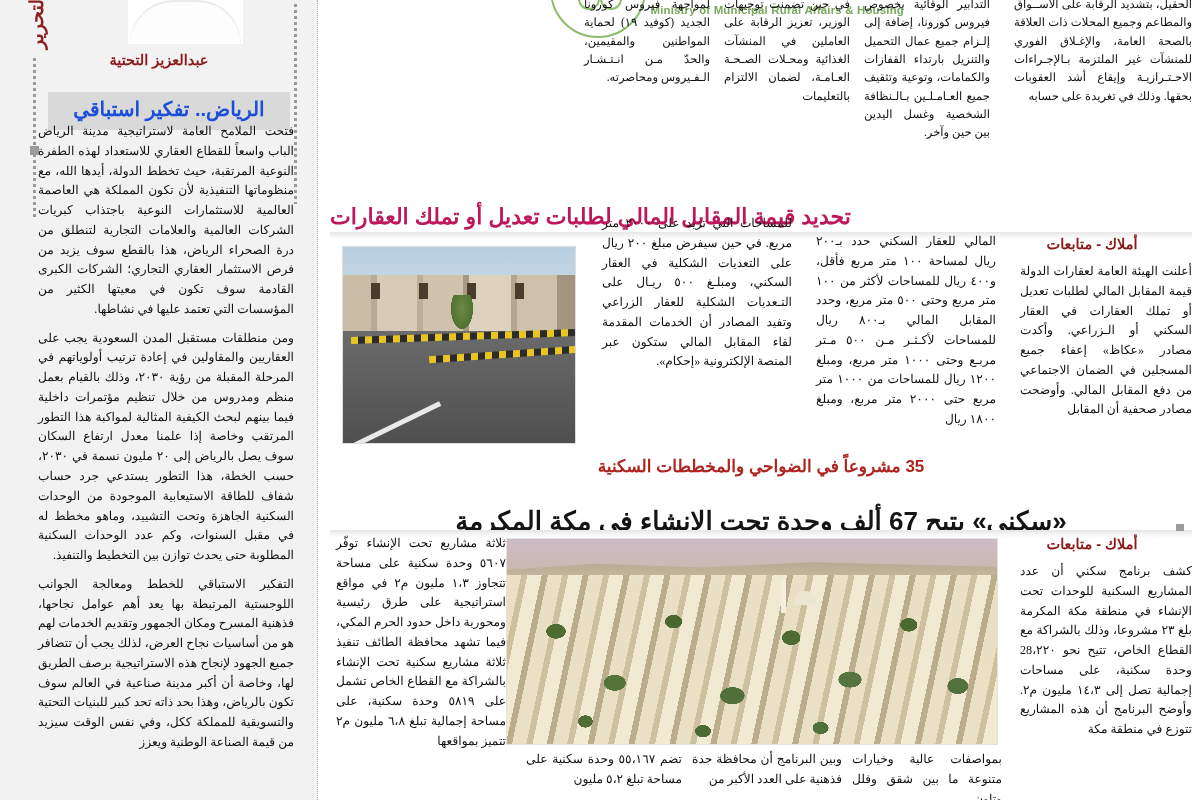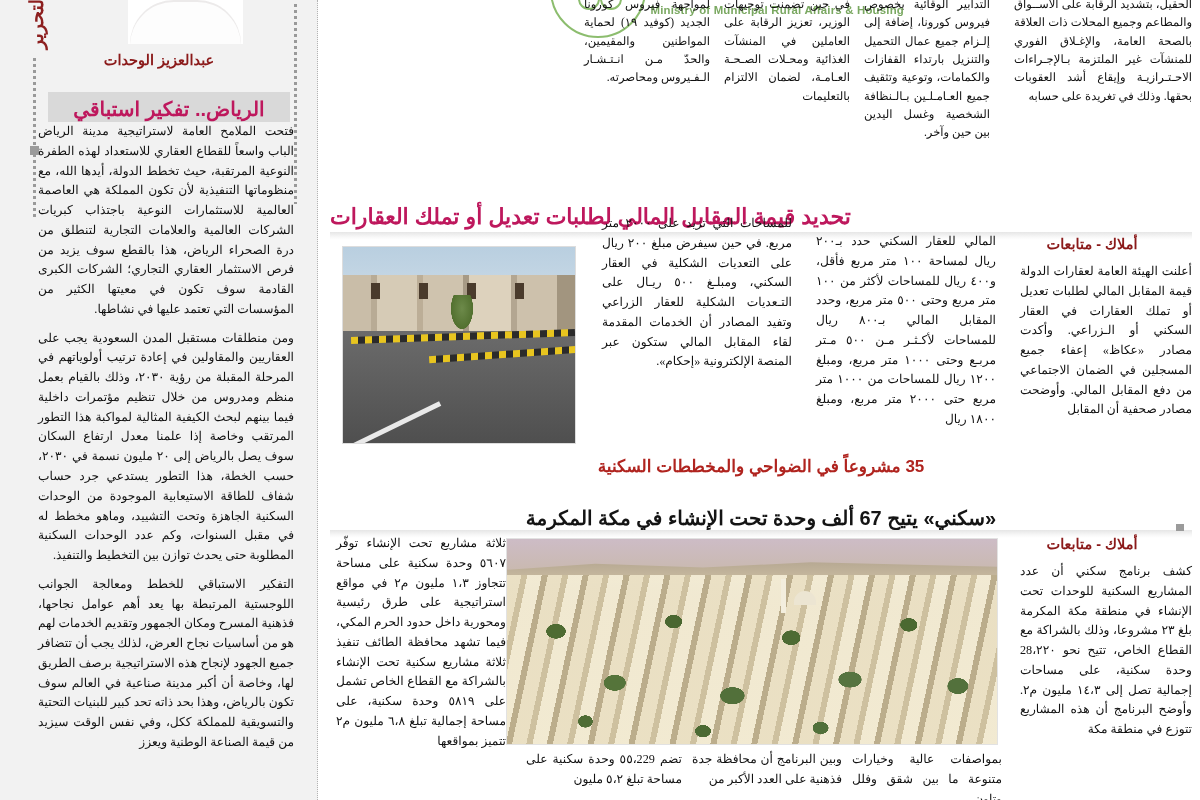--- a/index.html
+++ b/index.html
@@ -73,26 +73,26 @@
   .author-name{
     position:absolute;right:26px;left:26px;top:52px;
     text-align:center;
     font-family:"Liberation Sans", sans-serif;
     font-weight:bold;font-size:14.5px;
     color:#8b1a1a;
   }
   .editorial-title{
     position:absolute;left:48px;right:28px;top:79px;
     background:#d9d9d9;
-    padding:5px 10px 1px 10px;
+    padding:5px 10px 9px 10px;
     text-align:center;
     font-family:"Liberation Sans", sans-serif;
     font-weight:bold;
     font-size:20px;
-    color:#be185d;
+    color:#1d4ed8;
   }
   .editorial-body{
     position:absolute;left:22px;right:24px;top:122px;width:272px;
   }
   .editorial-body p{margin:0 0 9px 16px;}
 
   
   .top-strip{position:absolute;left:330px;top:0;width:660px;height:188px;}
   .mini-col{position:absolute;top:0;width:126px;}
   .logo-wrap{position:absolute;left:206px;top:-22px;width:460px;height:62px;}
@@ -171,21 +171,21 @@
     position:absolute;left:0;width:862px;top:4px;
     text-align:center;
     font-family:"Liberation Sans", sans-serif;
     font-weight:bold;font-size:17px;color:#b0241f;
     white-space:nowrap;
   }
   .headline-2{
     position:absolute;left:0;width:862px;top:30px;
     text-align:center;
     font-family:"Liberation Sans", sans-serif;
-    font-weight:bold;font-size:20px;color:#141414;
+    font-weight:bold;font-size:26px;color:#141414;
     white-space:nowrap;
     margin-top:24px;
   }
   .photo-aerial{
     position:absolute;left:176px;top:86px;width:490px;height:205px;
     background:linear-gradient(#c3b2b8 0%,#cdbcb6 16%,#c2b49a 24%,#bfae8d 34%,#cbbb95 100%);
     overflow:hidden;border:1px solid #e2e2e2;
   }
   .photo-aerial .sky{position:absolute;left:0;right:0;top:0;height:34px;
     background:linear-gradient(#cdbcc6,#c9b9ae);}
@@ -243,21 +243,21 @@
     <div class="vert-dots"></div>
     <div class="vert-dots b"></div>
     <div class="sq"></div>
 
     <div class="author-photo">
 
       <div class="neck"></div>
       <div class="shoulders"></div>
     </div>
 
-    <div class="author-name">عبدالعزيز الوحدات</div>
+    <div class="author-name">عبدالعزيز التحتية</div>
 
     <h1 class="editorial-title">الرياض.. تفكير استباقي</h1>
 
     <div class="editorial-body body-txt">
       <p>فتحت الملامح العامة لاستراتيجية مدينة الرياض الباب واسعاً للقطاع العقاري للاستعداد لهذه الطفرة النوعية المرتقبة، حيث تخطط الدولة، أيدها الله، مع منظوماتها التنفيذية لأن تكون المملكة هي العاصمة العالمية للاستثمارات النوعية باجتذاب كبريات الشركات العالمية والعلامات التجارية لتنطلق من درة الصحراء الرياض، هذا بالقطع سوف يزيد من فرص الاستثمار العقاري التجاري؛ الشركات الكبرى القادمة سوف تكون في معيتها الكثير من المؤسسات التي تعتمد عليها في نشاطها.</p>
       <p>ومن منطلقات مستقبل المدن السعودية يجب على العقاريين والمقاولين في إعادة ترتيب أولوياتهم في المرحلة المقبلة من رؤية ٢٠٣٠، وذلك بالقيام بعمل منظم ومدروس من خلال تنظيم مؤتمرات داخلية فيما بينهم لبحث الكيفية المثالية لمواكبة هذا التطور المرتقب وخاصة إذا علمنا معدل ارتفاع السكان سوف يصل بالرياض إلى ٢٠ مليون نسمة في ٢٠٣٠، حسب الخطة، هذا التطور يستدعي جرد حساب شفاف للطاقة الاستيعابية الموجودة من الوحدات السكنية الجاهزة وتحت التشييد، وماهو مخطط له في مقبل السنوات، وكم عدد الوحدات السكنية المطلوبة حتى يحدث توازن بين التخطيط والتنفيذ.</p>
       <p>التفكير الاستباقي للخطط ومعالجة الجوانب اللوجستية المرتبطة بها يعد أهم عوامل نجاحها، فذهنية المسرح ومكان الجمهور وتقديم الخدمات لهم هو من أساسيات نجاح العرض، لذلك يجب أن تتضافر جميع الجهود لإنجاح هذه الاستراتيجية برصف الطريق لها، وخاصة أن أكبر مدينة صناعية في العالم سوف تكون بالرياض، وهذا بحد ذاته تحد كبير للبنيات التحتية والتسويقية للمملكة ككل، وفي نفس الوقت سيزيد من قيمة الصناعة الوطنية ويعزز</p>
     </div>
   </section>
 
@@ -330,16 +330,16 @@
       <div class="minaret"></div>
       <div class="dome"></div>
     </div>
 
     <div class="body-txt" style="position:absolute;right:0px;top:110px;width:172px;">كشف برنامج سكني أن عدد المشاريع السكنية للوحدات تحت الإنشاء في منطقة مكة المكرمة بلغ ٢٣ مشروعا، وذلك بالشراكة مع القطاع الخاص، تتيح نحو 28،٢٢٠ وحدة سكنية، على مساحات إجمالية تصل إلى ١٤،٣ مليون م٢. وأوضح البرنامج أن هذه المشاريع تتوزع في منطقة مكة</div>
 
     <div class="body-txt" style="position:absolute;right:686px;top:82px;width:170px;">ثلاثة مشاريع تحت الإنشاء توفّر ٥٦٠٧ وحدة سكنية على مساحة تتجاوز ١،٣ مليون م٢ في مواقع استراتيجية على طرق رئيسية ومحورية داخل حدود الحرم المكي، فيما تشهد محافظة الطائف تنفيذ ثلاثة مشاريع سكنية تحت الإنشاء بالشراكة مع القطاع الخاص تشمل على ٥٨١٩ وحدة سكنية، على مساحة إجمالية تبلغ ٦،٨ مليون م٢ تتميز بمواقعها</div>
 
     <div class="body-txt" style="position:absolute;right:190px;top:298px;width:150px;">بمواصفات عالية وخيارات متنوعة ما بين شقق وفلل وتاون</div>
     <div class="body-txt" style="position:absolute;right:350px;top:298px;width:150px;">وبين البرنامج أن محافظة جدة فذهنية على العدد الأكبر من</div>
-    <div class="body-txt" style="position:absolute;right:510px;top:298px;width:156px;">تضم ٥٥،229 وحدة سكنية على مساحة تبلغ ٥،٢ مليون</div>
+    <div class="body-txt" style="position:absolute;right:510px;top:298px;width:156px;">تضم ٥٥،١٦٧ وحدة سكنية على مساحة تبلغ ٥،٢ مليون</div>
   </article>
 
 </div>
 
 </body></html>

